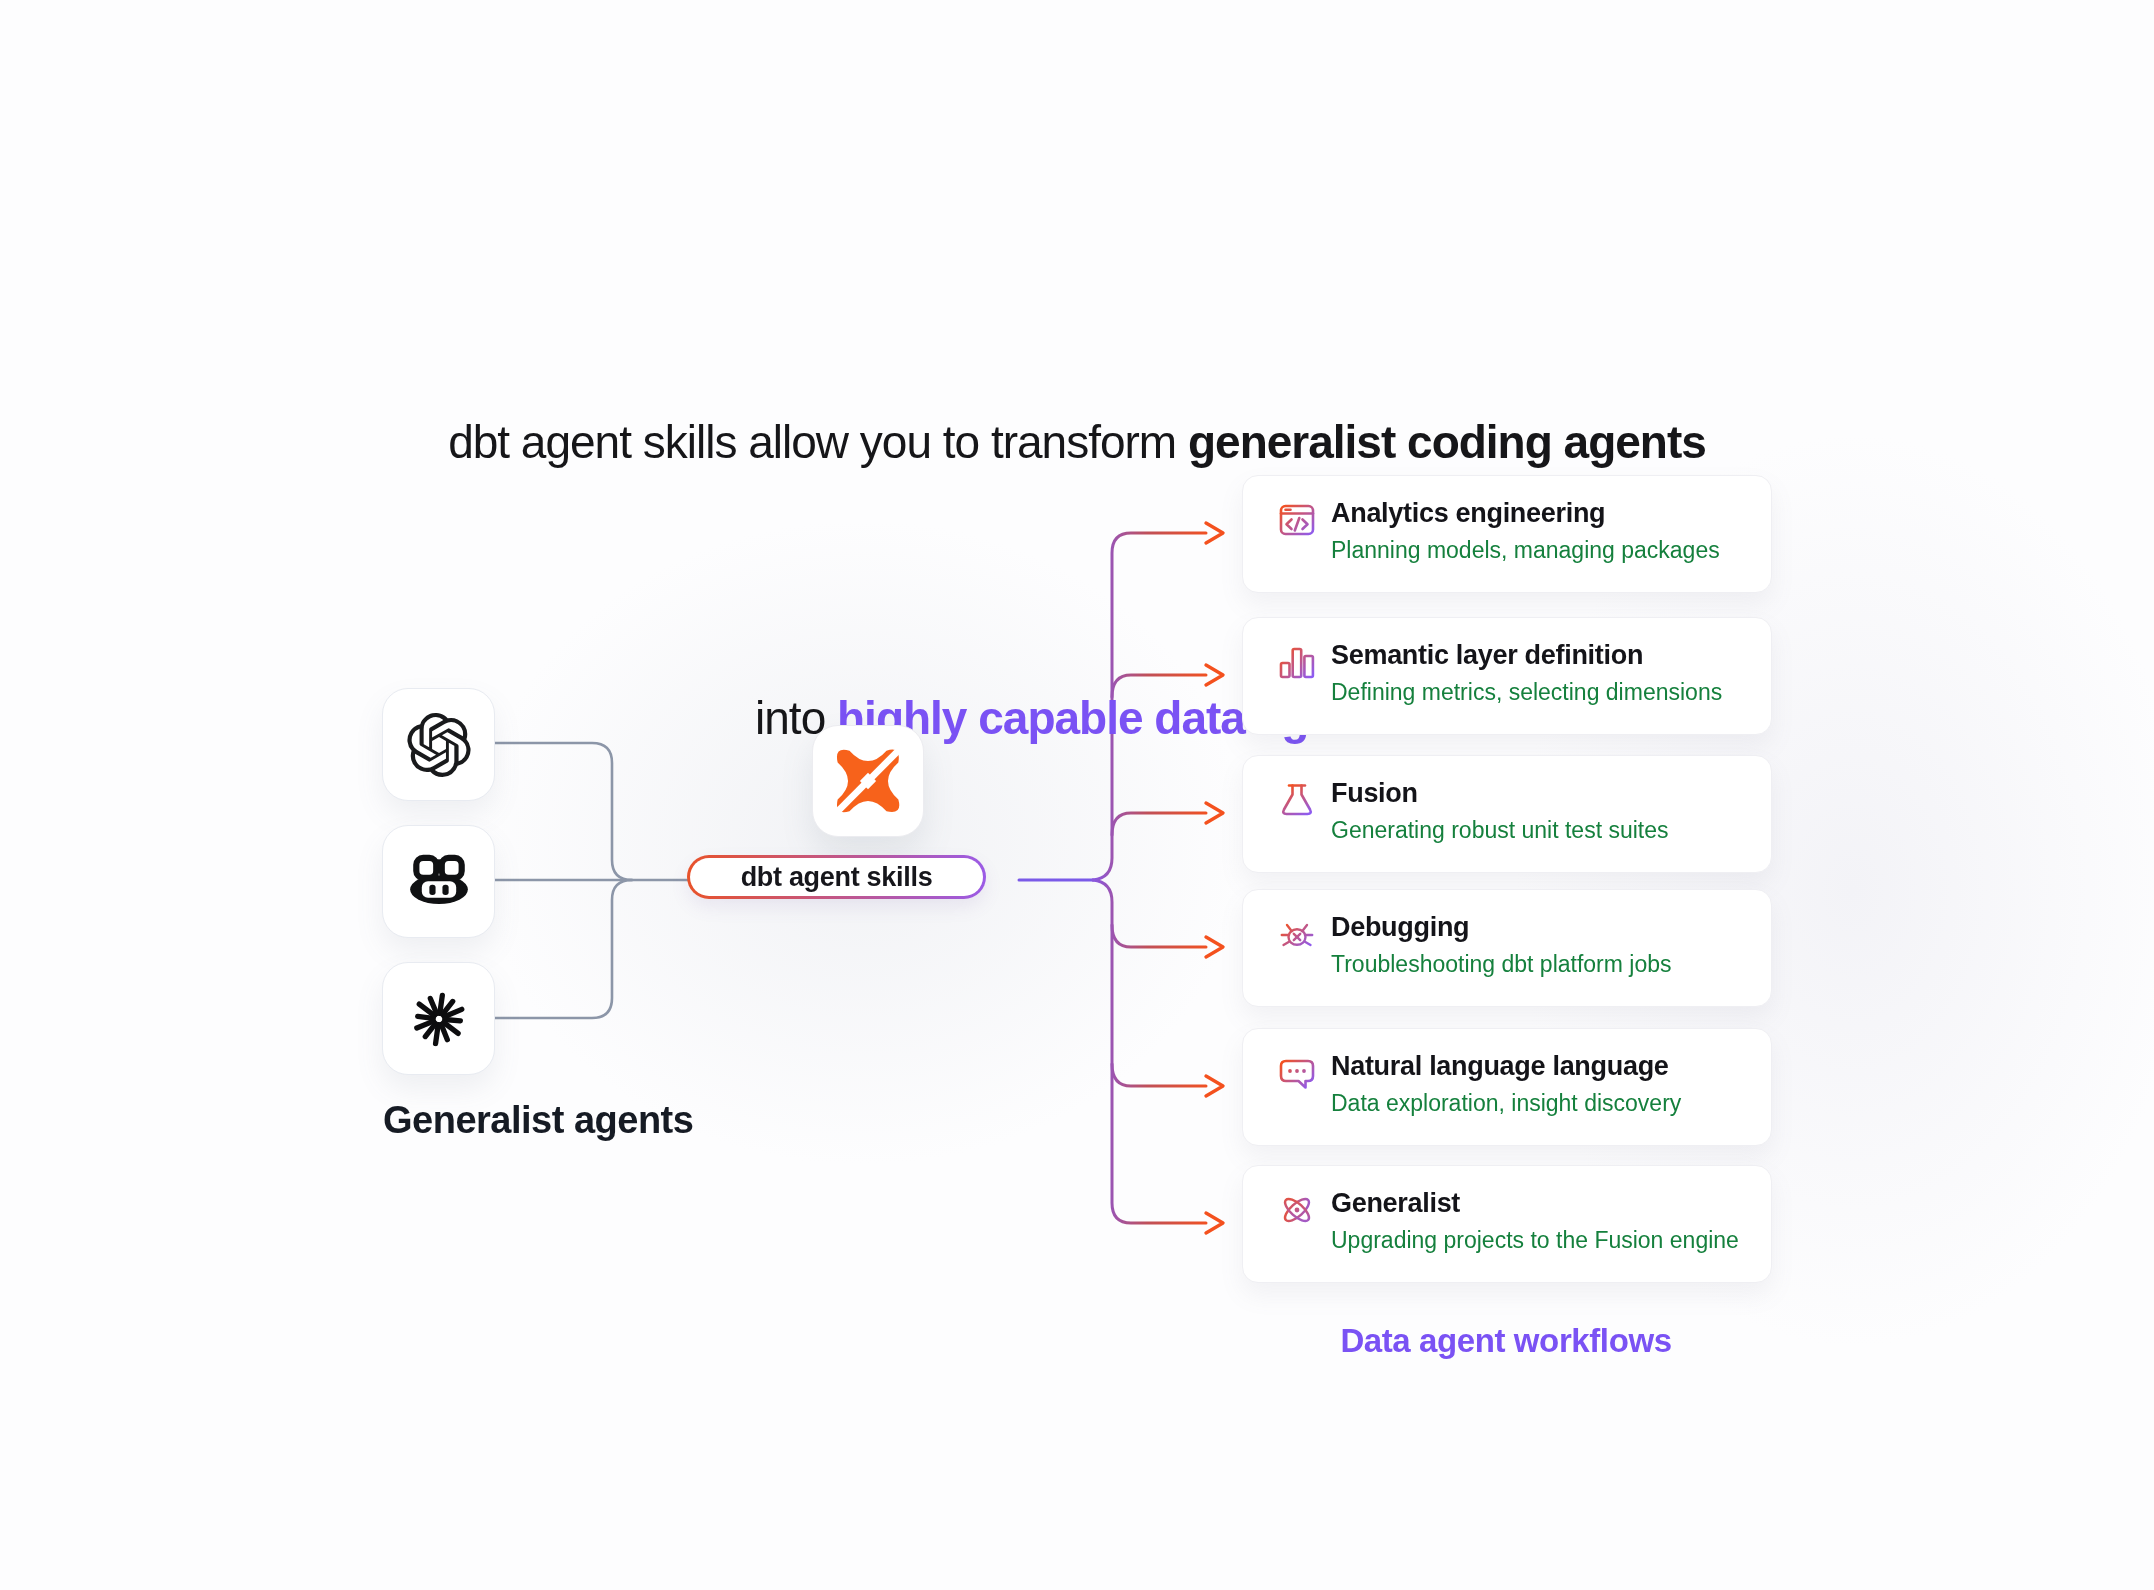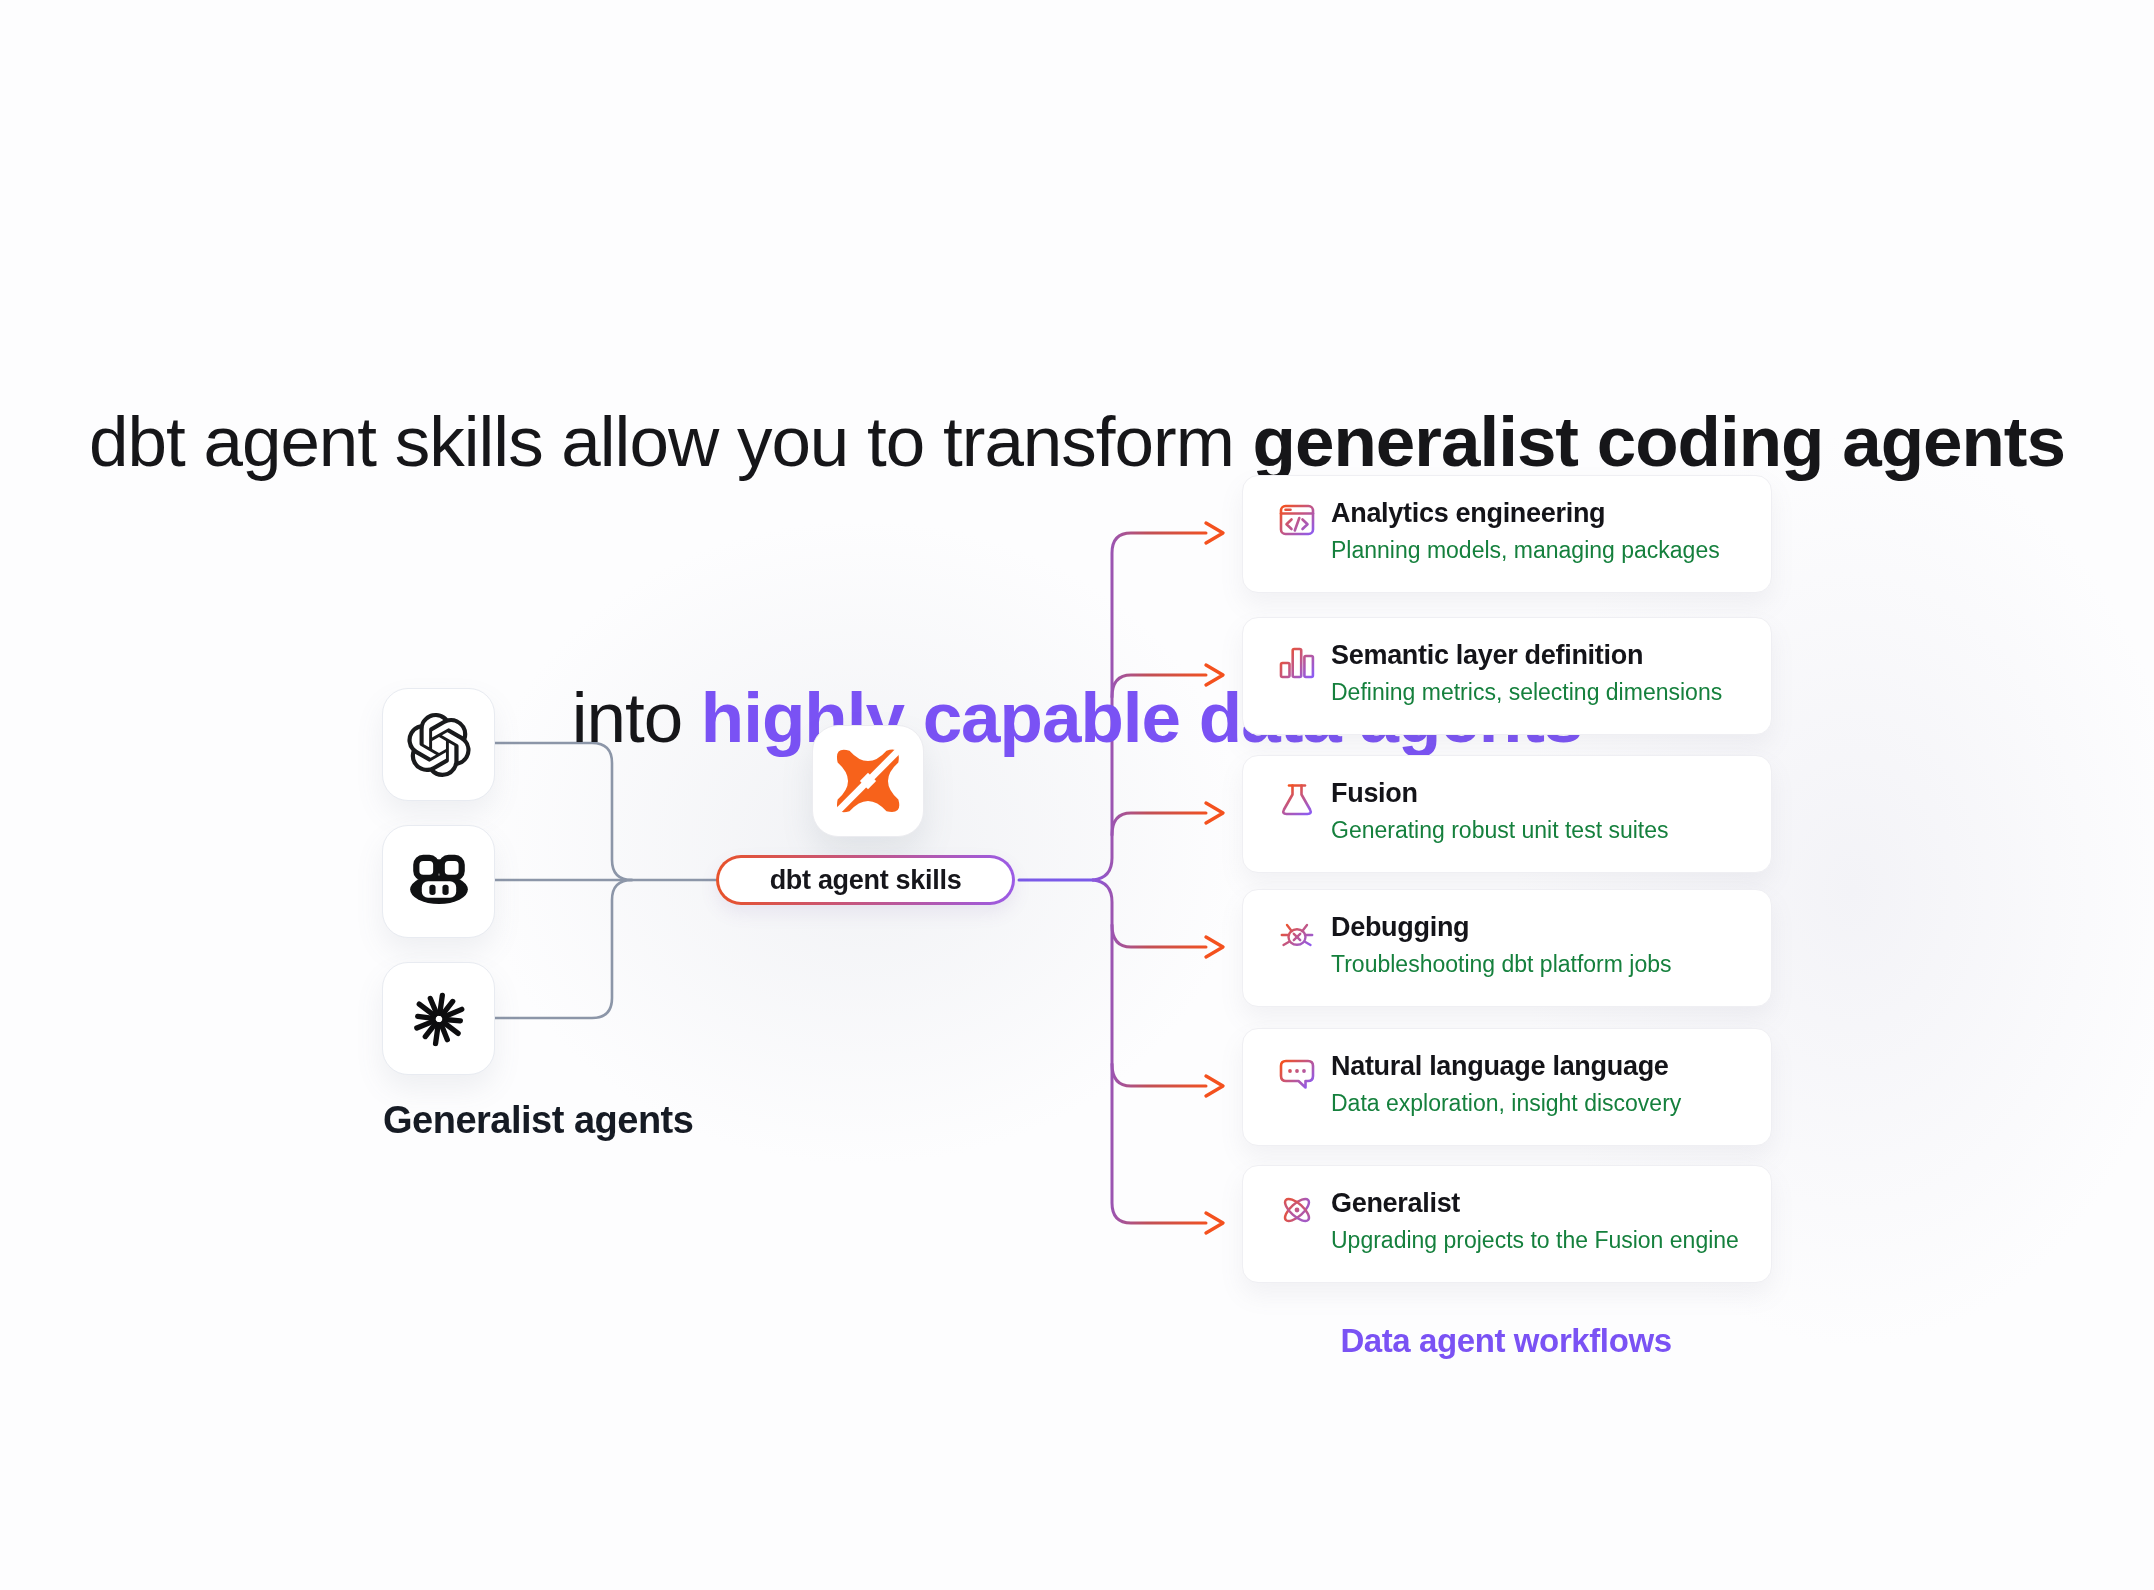--- a/index.html
+++ b/index.html
@@ -6,36 +6,36 @@
   .canvas{
     position:relative;width:2154px;height:1590px;overflow:hidden;
     font-family:"Liberation Sans", sans-serif;
     background:
       radial-gradient(620px 520px at 40% 53%, #f1f2f5 0%, rgba(241,242,245,0) 62%),
       radial-gradient(560px 760px at 86% 56%, #f3f3f7 0%, rgba(243,243,247,0) 60%),
       #fdfdfe;
   }
   
   .headline{position:absolute;top:212px;left:0;right:0;text-align:center;
-    font-size:71px;line-height:92px;color:#161619;letter-spacing:-1px;white-space:pre-wrap;}
+    font-size:46px;line-height:92px;color:#161619;letter-spacing:-1px;white-space:pre-wrap;}
   .headline .bold{font-weight:700;}
   .headline .purple{font-weight:700;color:#7A52F4;}
   
   .wires{position:absolute;left:0;top:0;width:2154px;height:1590px;}
   
   .agent-card{position:absolute;left:382px;width:111px;height:111px;background:#fff;
     border:1px solid #e8ebf1;border-radius:26px;box-shadow:0 14px 28px rgba(110,120,140,.10);
     display:flex;align-items:center;justify-content:center;}
   .generalist-label{position:absolute;left:383px;top:1099px;font-size:38px;font-weight:700;
     color:#161b24;letter-spacing:-.5px;}
   
   .dbt-card{position:absolute;left:812px;top:725px;width:110px;height:110px;background:#fff;
     border:1px solid #ececf0;border-radius:26px;box-shadow:0 16px 32px rgba(110,120,140,.13);
     display:flex;align-items:center;justify-content:center;}
-  .pill{position:absolute;left:716px;top:855px;width:299px;height:50px;box-sizing:border-box;
+  .pill{position:absolute;left:687px;top:855px;width:299px;height:44px;box-sizing:border-box;
     padding:3px;border-radius:27px;background:linear-gradient(90deg,#E8522A,#9B5BE6);
     box-shadow:0 8px 18px rgba(120,90,170,.10);}
   .pill-inner{width:100%;height:100%;background:#fff;border-radius:24px;display:flex;
     align-items:center;justify-content:center;font-size:27px;font-weight:700;color:#16161b;
     letter-spacing:-.3px;}
   
   .wf-card{position:absolute;left:1242px;width:528px;height:116px;background:#fff;
     border:1px solid #efeff3;border-radius:16px;box-shadow:0 12px 24px rgba(120,125,145,.09);}
   .wf-icon{position:absolute;left:34px;top:24px;width:40px;height:40px;}
   .wf-title{position:absolute;left:88px;top:22px;font-size:27px;font-weight:700;color:#141419;

